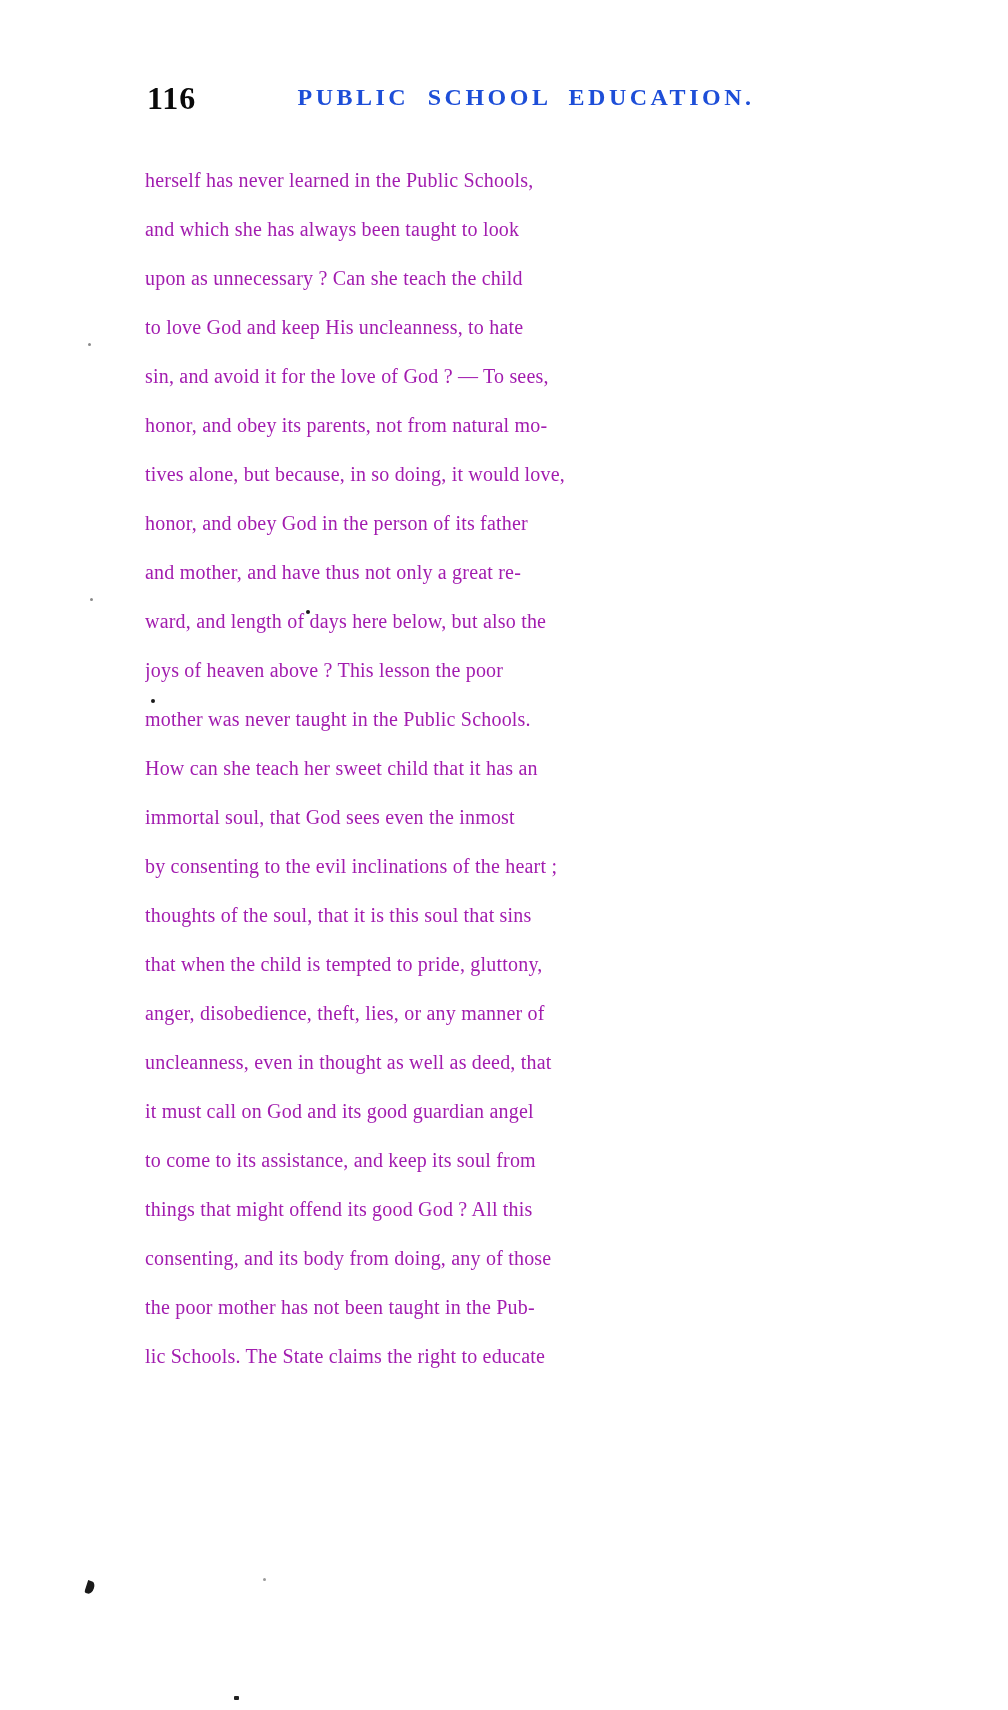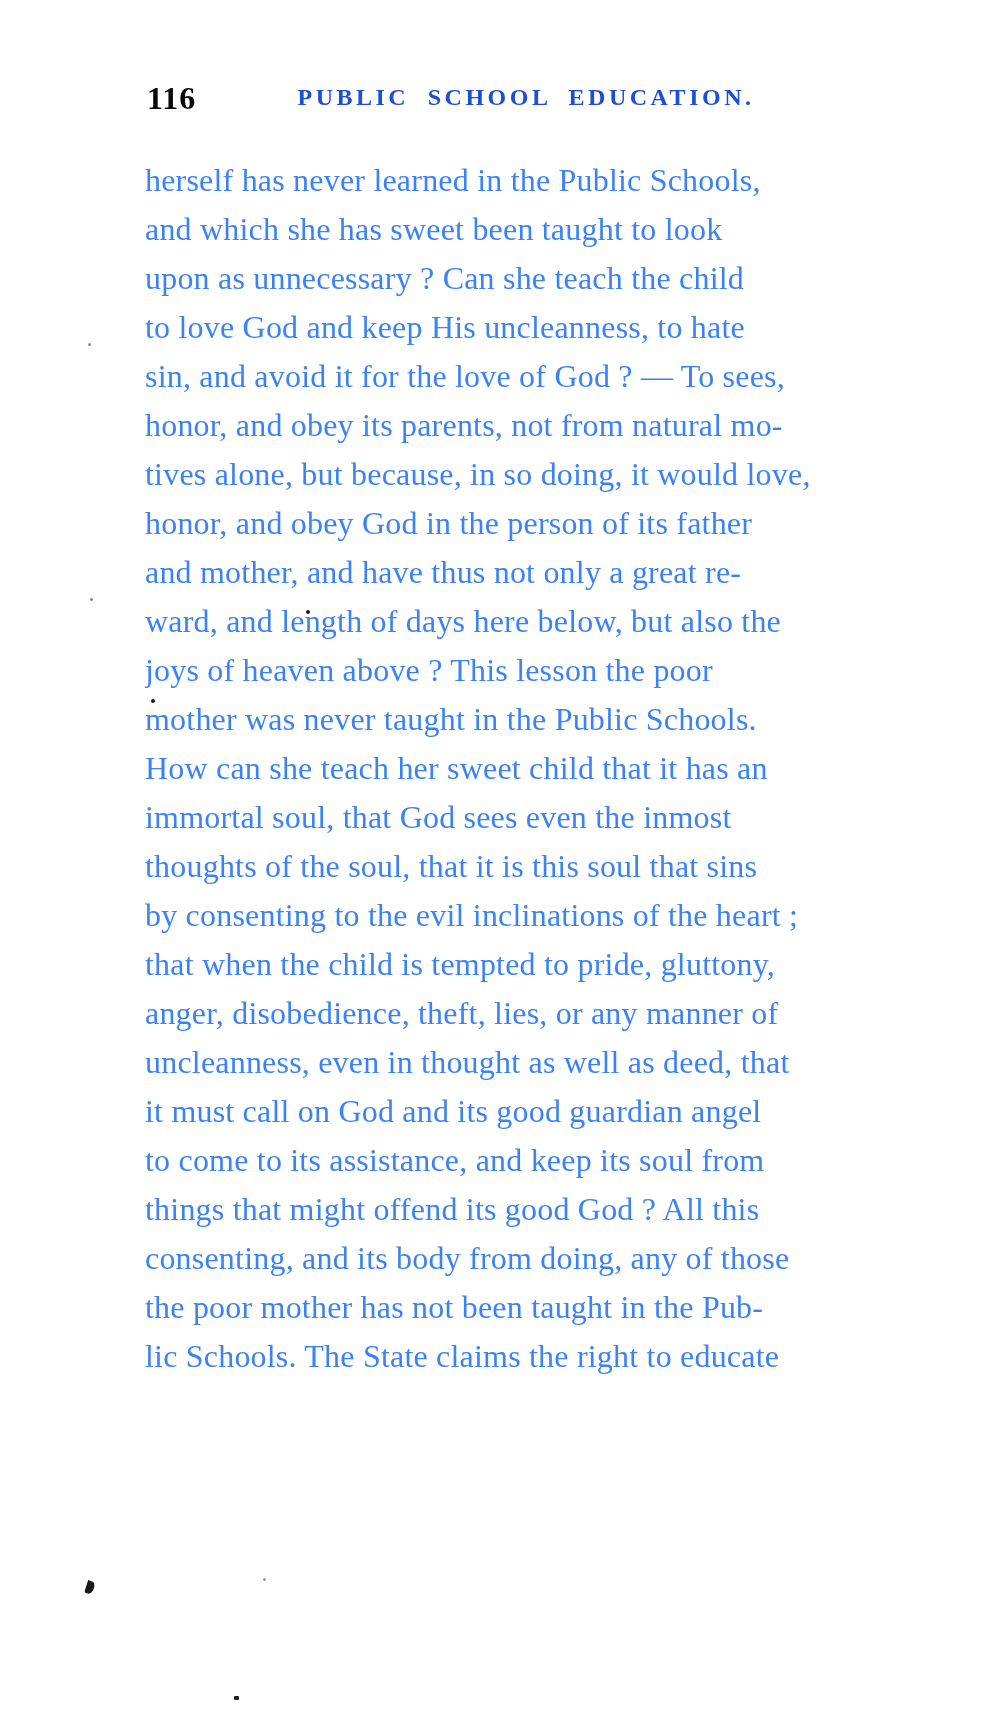--- a/index.html
+++ b/index.html
@@ -46,27 +46,27 @@
   }
   .body-text {
     position: absolute;
     top: 156px;
     left: 145px;
     width: 762px;
   }
   .line {
     height: 49px;
     line-height: 49px;
-    font-size: 32px;
+    font-size: 20px;
     letter-spacing: 0.2px;
     white-space: nowrap;
     text-align: justify;
     text-align-last: justify;
     overflow: hidden;
-    color: #3b82f6;
+    color: #a21caf;
   }
   
   .line::after {
     content: "";
     display: inline-block;
     width: 100%;
   }
   .speck {
     position: absolute;
     background: #1a1a1a;
@@ -92,35 +92,35 @@
 
 <div class="page">
 
   <div class="running-header">
     <span class="page-number">116</span>
     <span class="head-title">PUBLIC SCHOOL EDUCATION.</span>
   </div>
 
   <div class="body-text">
     <div class="line">herself has never learned in the Public Schools,</div>
-    <div class="line">and which she has sweet been taught to look</div>
+    <div class="line">and which she has always been taught to look</div>
     <div class="line">upon as unnecessary ? Can she teach the child</div>
     <div class="line">to love God and keep His uncleanness, to hate</div>
     <div class="line">sin, and avoid it for the love of God ? — To sees,</div>
     <div class="line">honor, and obey its parents, not from natural mo-</div>
     <div class="line">tives alone, but because, in so doing, it would love,</div>
     <div class="line">honor, and obey God in the person of its father</div>
     <div class="line">and mother, and have thus not only a great re-</div>
     <div class="line">ward, and length of days here below, but also the</div>
     <div class="line">joys of heaven above ? This lesson the poor</div>
     <div class="line">mother was never taught in the Public Schools.</div>
     <div class="line">How can she teach her sweet child that it has an</div>
     <div class="line">immortal soul, that God sees even the inmost</div>
+    <div class="line">by consenting to the evil inclinations of the heart ;</div>
     <div class="line">thoughts of the soul, that it is this soul that sins</div>
-    <div class="line">by consenting to the evil inclinations of the heart ;</div>
     <div class="line">that when the child is tempted to pride, gluttony,</div>
     <div class="line">anger, disobedience, theft, lies, or any manner of</div>
     <div class="line">uncleanness, even in thought as well as deed, that</div>
     <div class="line">it must call on God and its good guardian angel</div>
     <div class="line">to come to its assistance, and keep its soul from</div>
     <div class="line">things that might offend its good God ? All this</div>
     <div class="line">consenting, and its body from doing, any of those</div>
     <div class="line">the poor mother has not been taught in the Pub-</div>
     <div class="line">lic Schools. The State claims the right to educate</div>
   </div>

